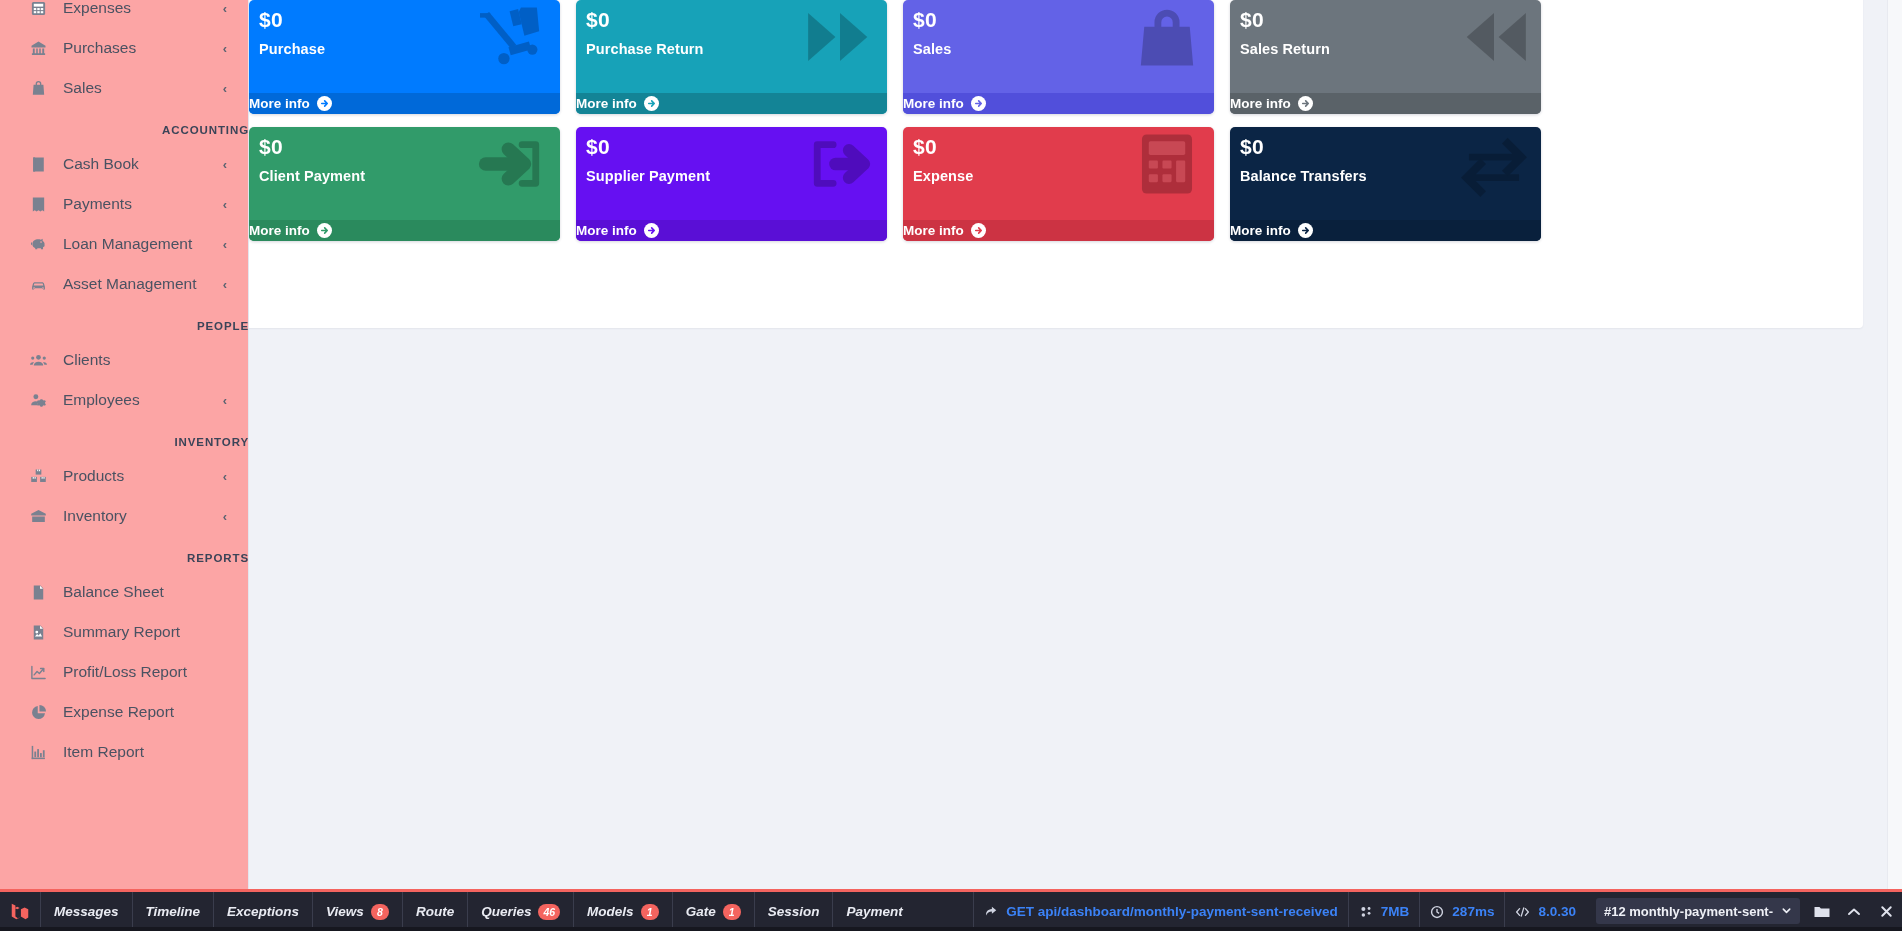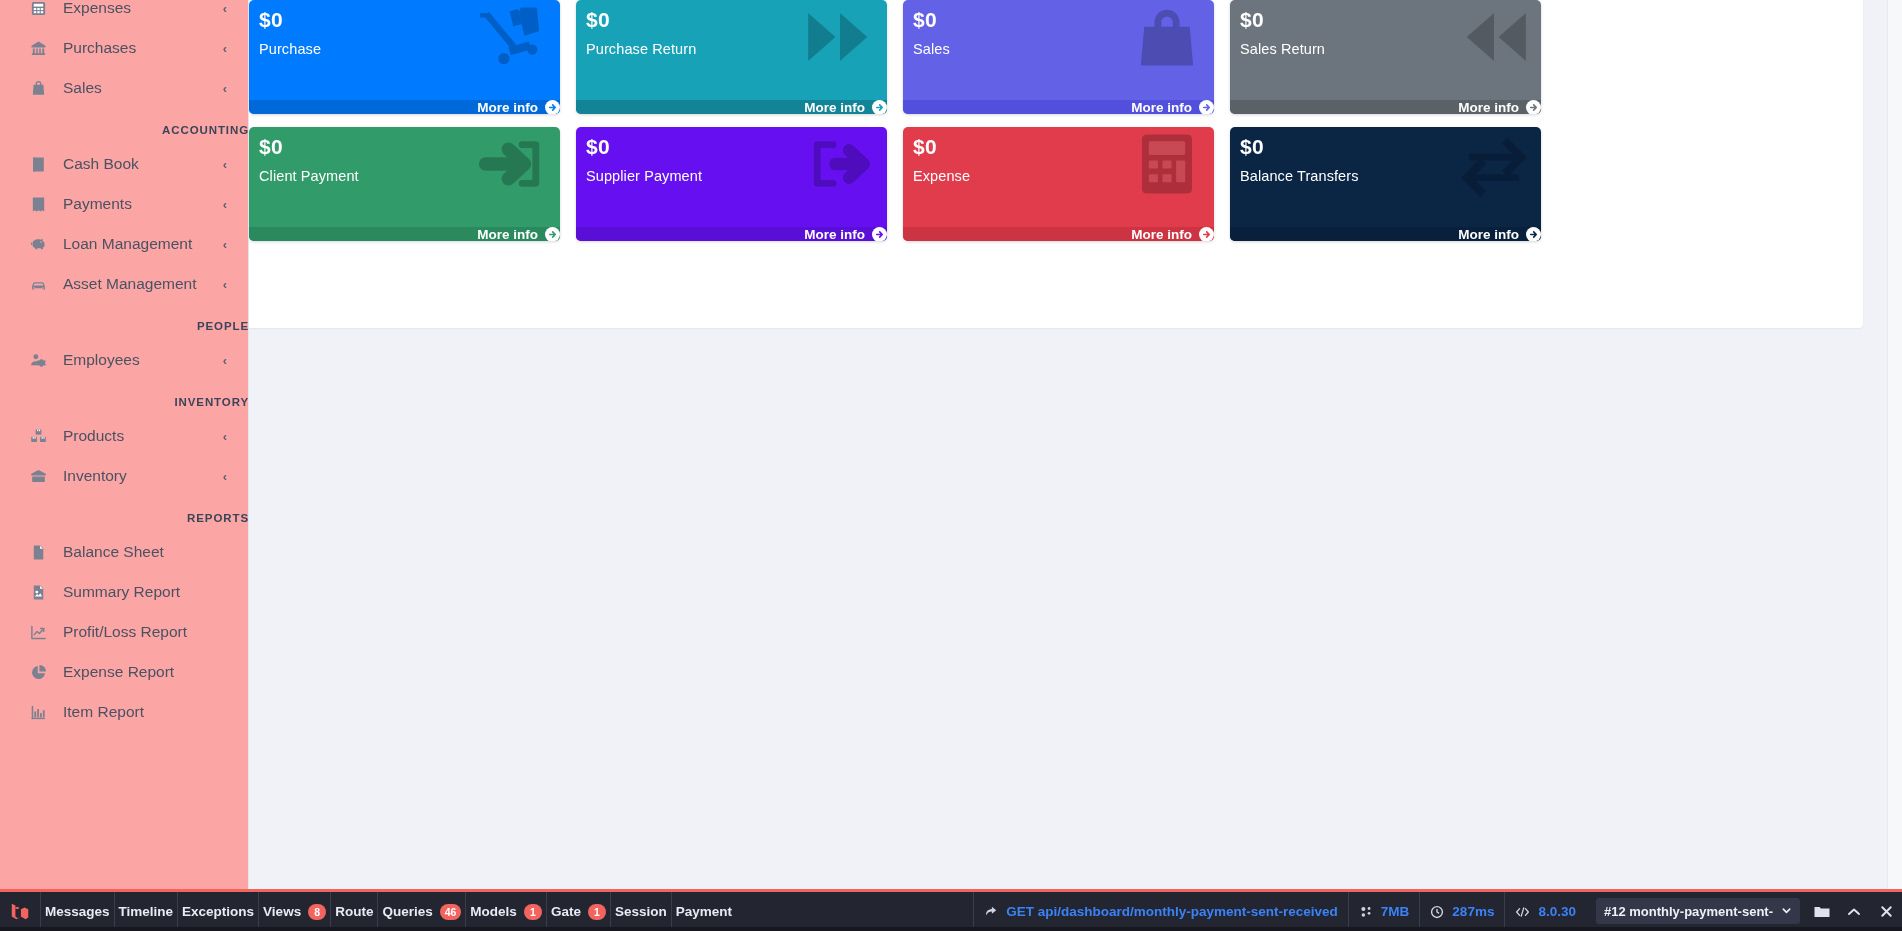--- a/index.html
+++ b/index.html
@@ -72,36 +72,36 @@
     color: #ffffff;
     box-shadow: 0 1px 3px rgba(20,30,60,0.18);
     cursor: pointer;
   }
   .card-value {
     position: absolute; left: 10px; top: 8px;
     font-size: 21px; font-weight: bold; letter-spacing: 0.2px;
   }
   .card-label {
     position: absolute; left: 10px; top: 41px;
-    font-size: 14.5px; font-weight: normal; letter-spacing: 0.1px;
+    font-size: 14.5px; font-weight: bold; letter-spacing: 0.1px;
   }
   .card-icon {
     position: absolute; right: 10px; top: 4px;
     width: 74px; height: 66px;
     opacity: 0.22;
     color: #000000;
     display: flex; align-items: center; justify-content: center;
     pointer-events: none;
   }
   .card-icon svg { width: 100%; height: 100%; display: block; }
   .card-footer {
     position: absolute; left: 0; bottom: 0;
-    width: 100%; height: 14px;
+    width: 100%; height: 21px;
     background: rgba(0,0,0,0.12);
-    display: flex; align-items: center; justify-content: flex-end;
+    display: flex; align-items: center; justify-content: flex-start;
     gap: 7px;
     font-size: 13.5px; font-weight: bold; color: #ffffff;
     cursor: pointer;
   }
   .arrow-circle {
     width: 15px; height: 15px; border-radius: 50%;
     background: #ffffff;
     display: flex; align-items: center; justify-content: center;
     flex: 0 0 15px;
   }
@@ -133,24 +133,24 @@
     font-family: "Liberation Sans", sans-serif;
   }
   #db-logo {
     width: 40px; display: flex; align-items: center; justify-content: center;
     color: #f4645f; flex: 0 0 40px;
   }
   #db-logo svg { display: block; }
   #db-tabs { display: flex; align-items: stretch; }
   .db-tab {
     display: flex; align-items: center; gap: 7px;
-    padding: 0 4px;
+    padding: 0 13px;
     border-left: 1px solid #3a3d4d;
     font-weight: bold; color: #e9ebf2;
-    cursor: pointer; white-space: nowrap;
+    cursor: pointer; white-space: nowrap; font-style: italic;
   }
   .db-badge {
     background: #f4645f; color: #ffffff;
     border-radius: 9px; min-width: 18px; height: 16px;
     padding: 0 5px;
     font-size: 10.5px; font-weight: bold;
     display: flex; align-items: center; justify-content: center;
   }
   #db-right {
     margin-left: auto; display: flex; align-items: stretch;
@@ -256,20 +256,32 @@
               <path d="M2.2 11.3l1-3.3c.25-.85 1-1.5 1.9-1.5h7.8c.9 0 1.65.65 1.9 1.5l1 3.3v2.9h-2v-1.2H4.2v1.2h-2zM4.6 8l-.6 2h10l-.6-2zM4.3 11.9a.9.9 0 1 0 0 1.8.9.9 0 0 0 0-1.8zm9.4 0a.9.9 0 1 0 0 1.8.9.9 0 0 0 0-1.8z"></path>
             </svg>
           </span>
           <span class="nav-label">Asset Management</span>
           <span class="nav-caret">‹</span>
         </div>
         <div class="nav-section-title">PEOPLE</div>
         <div class="nav-item">
           <span class="nav-ico">
             <svg width="17" height="17" viewBox="0 0 18 18" fill="currentColor">
+              <circle cx="9" cy="5.6" r="2.5"></circle>
+              <path d="M4 14.2c0-2.4 2.2-3.9 5-3.9s5 1.5 5 3.9z"></path>
+              <circle cx="2.9" cy="6.4" r="1.7"></circle>
+              <circle cx="15.1" cy="6.4" r="1.7"></circle>
+              <path d="M0 13.6c0-1.8 1.3-2.8 2.9-2.8.5 0 1 .1 1.4.3-.9.7-1.4 1.6-1.5 2.5zm18 0h-2.8c-.1-.9-.6-1.8-1.5-2.5.4-.2.9-.3 1.4-.3 1.6 0 2.9 1 2.9 2.8z"></path>
+            </svg>
+          </span>
+          <span class="nav-label">Clients</span>
+        </div>
+        <div class="nav-item">
+          <span class="nav-ico">
+            <svg width="17" height="17" viewBox="0 0 18 18" fill="currentColor">
               <circle cx="6.2" cy="5" r="2.6"></circle>
               <path d="M1.2 14c0-2.5 2.3-4.1 5-4.1 1 0 2 .22 2.8.62-.6.8-1 1.8-1 2.9 0 .2 0 .4.05.6z"></path>
               <circle cx="13" cy="11.8" r="1.8"></circle>
               <path d="M13 7.6l.8 1.1c.3.05.6.16.85.3l1.25-.35.9 1.55-.95.9c.03.15.05.3.05.45s-.02.3-.05.45l.95.9-.9 1.55-1.25-.35c-.25.15-.55.25-.85.3l-.8 1.1h-1.8l-.8-1.1c-.3-.05-.6-.15-.85-.3l-1.25.35-.9-1.55.95-.9a2.6 2.6 0 0 1 0-.9l-.95-.9.9-1.55 1.25.35c.25-.14.55-.25.85-.3l.8-1.1z"></path>
             </svg>
           </span>
           <span class="nav-label">Employees</span>
           <span class="nav-caret">‹</span>
         </div>
         <div class="nav-section-title">INVENTORY</div>

